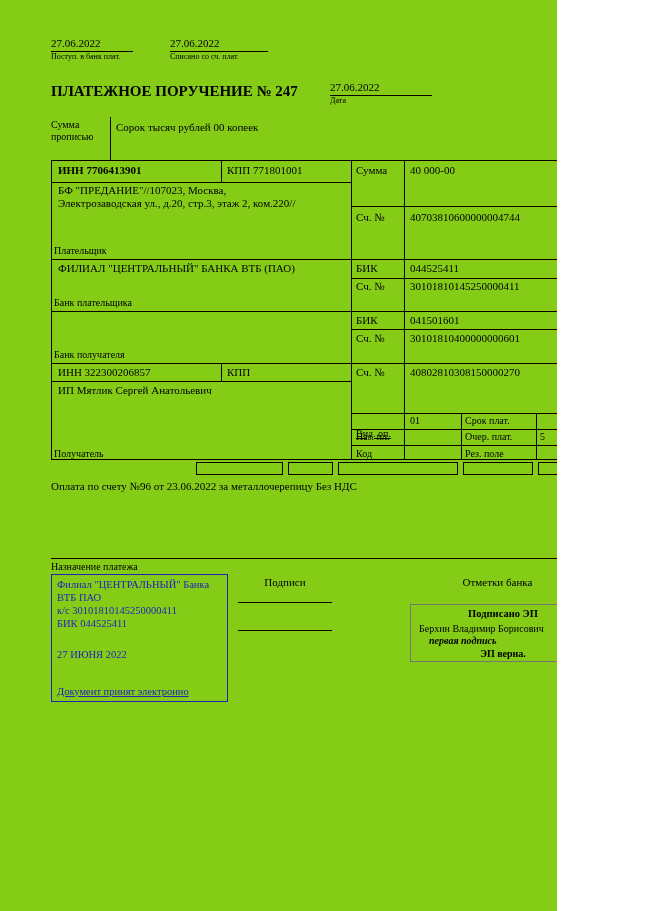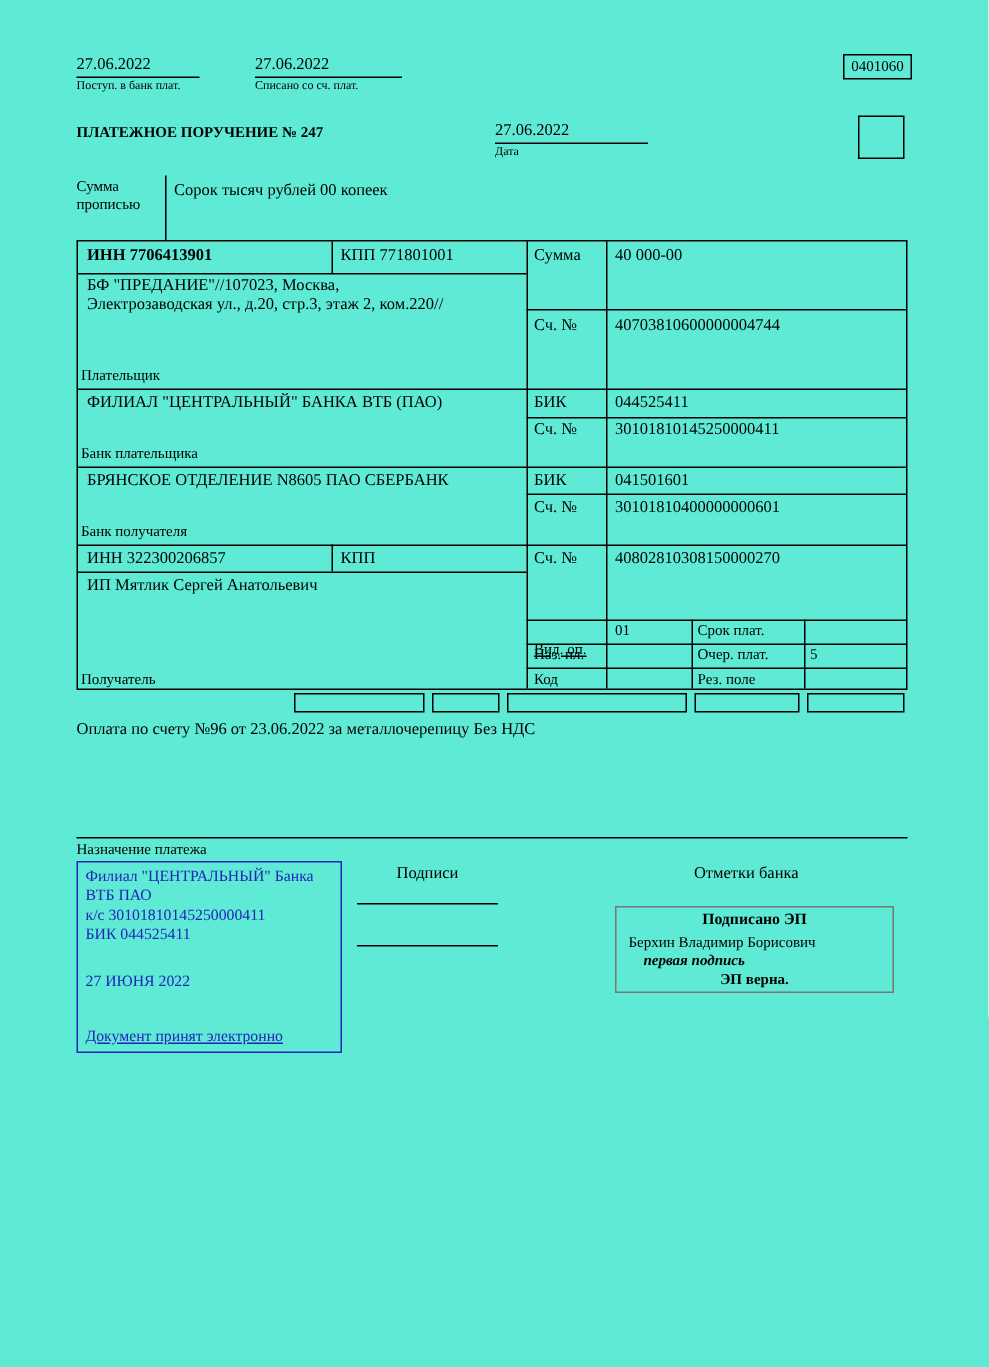--- a/index.html
+++ b/index.html
@@ -1,17 +1,17 @@
 <!DOCTYPE html>
 <html><head>
 <meta charset="utf-8">
 <style>
   * { margin:0; padding:0; box-sizing:border-box; }
   html,body { background:#ffffff; }
-  .page { position:relative; width:659px; height:911px; background:#5eead4;
+  .page { position:relative; width:557px; height:911px; background:#84cc16;
           font-family:"Liberation Serif", serif; color:#000; font-size:11px;
           line-height:1.18; overflow:hidden; }
   .abs { position:absolute; }
   .cap { font-size:8px; line-height:1.2; }
   .sm  { font-size:10px; }
   .b   { font-weight:bold; }
   .i   { font-style:italic; }
   .ul  { border-bottom:1px solid #000; padding-bottom:1px; }
   .hl  { position:absolute; height:1px; background:#000; }
   .vl  { position:absolute; width:1px; background:#000; }
@@ -31,21 +31,21 @@
   <div class="abs" style="left:51px; top:37px;">
     <div class="ul" style="width:82px;">27.06.2022</div>
     <div class="cap">Поступ. в банк плат.</div>
   </div>
   <div class="abs" style="left:170px; top:37px;">
     <div class="ul" style="width:98px;">27.06.2022</div>
     <div class="cap">Списано со сч. плат.</div>
   </div>
   <div class="box center" style="left:562px; top:36px; width:46px; height:17px; font-size:10px; line-height:15px;">0401060</div>
 
-  <div class="abs b" style="left:51px; top:83px; font-size:10px;">ПЛАТЕЖНОЕ ПОРУЧЕНИЕ № 247</div>
+  <div class="abs b" style="left:51px; top:83px; font-size:15px;">ПЛАТЕЖНОЕ ПОРУЧЕНИЕ № 247</div>
   <div class="abs" style="left:330px; top:81px;">
     <div class="ul" style="width:102px;">27.06.2022</div>
     <div class="cap">Дата</div>
   </div>
   <div class="box" style="left:572px; top:77px; width:31px; height:29px;"></div>
 
   <div class="abs sm" style="left:51px; top:119px; width:58px;">Сумма прописью</div>
   <div class="vl" style="left:110px; top:117px; height:43px;"></div>
   <div class="abs" style="left:116px; top:121px; width:480px;">Сорок тысяч рублей 00 копеек</div>
 
@@ -80,21 +80,20 @@
     <div class="abs" style="left:358px; top:50px;">40703810600000004744</div>
     <div class="abs sm" style="left:2px; top:84px;">Плательщик</div>
 
     <div class="abs" style="left:6px; top:101px;">ФИЛИАЛ "ЦЕНТРАЛЬНЫЙ" БАНКА ВТБ (ПАО)</div>
     <div class="abs" style="left:304px; top:101px;">БИК</div>
     <div class="abs" style="left:358px; top:101px;">044525411</div>
     <div class="abs" style="left:304px; top:119px;">Сч. №</div>
     <div class="abs" style="left:358px; top:119px;">30101810145250000411</div>
     <div class="abs sm" style="left:2px; top:136px;">Банк плательщика</div>
 
-    <div class="abs" style="left:6px; top:153px;">БРЯНСКОЕ ОТДЕЛЕНИЕ N8605 ПАО СБЕРБАНК</div>
     <div class="abs" style="left:304px; top:153px;">БИК</div>
     <div class="abs" style="left:358px; top:153px;">041501601</div>
     <div class="abs" style="left:304px; top:171px;">Сч. №</div>
     <div class="abs" style="left:358px; top:171px;">30101810400000000601</div>
     <div class="abs sm" style="left:2px; top:188px;">Банк получателя</div>
 
     <div class="abs" style="left:6px; top:205px;">ИНН 322300206857</div>
     <div class="abs" style="left:175px; top:205px;">КПП</div>
     <div class="abs" style="left:304px; top:205px;">Сч. №</div>
     <div class="abs" style="left:358px; top:205px;">40802810308150000270</div>

